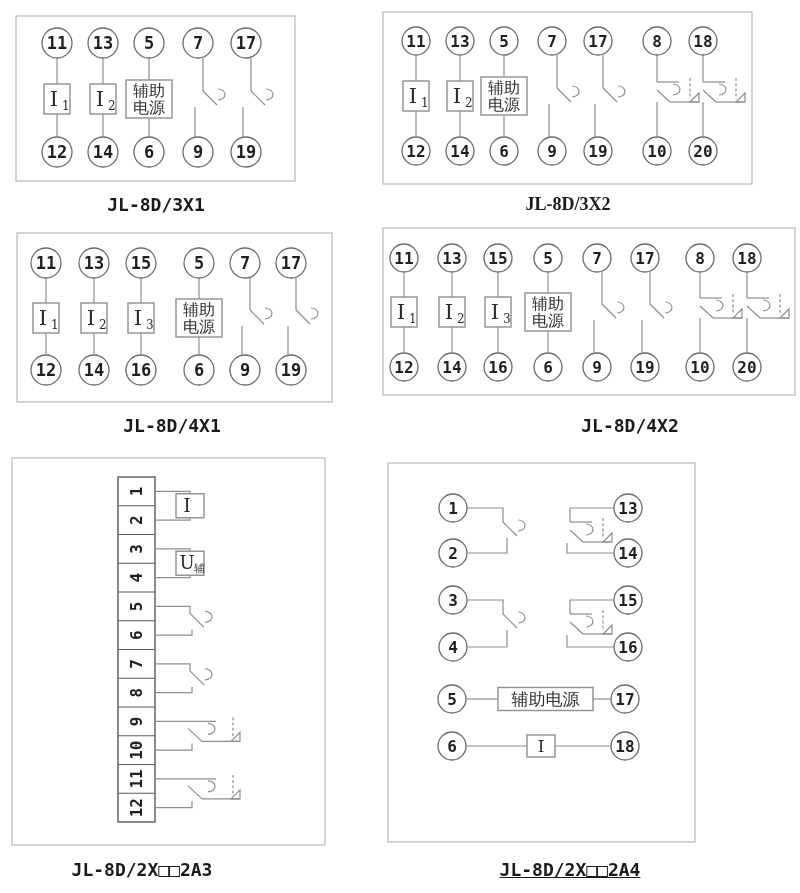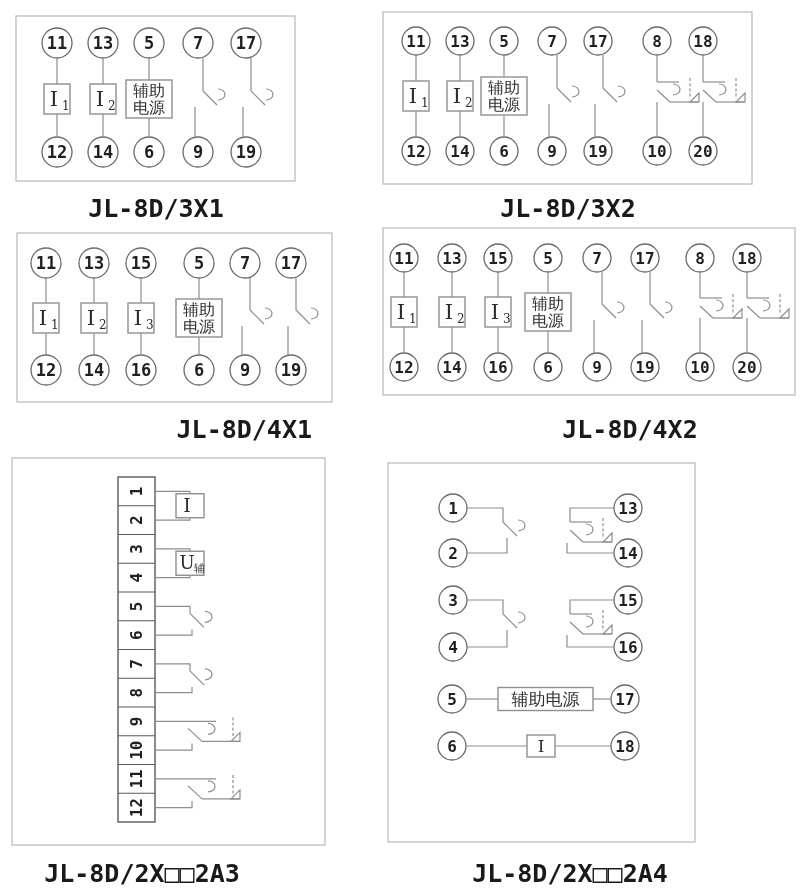--- a/index.html
+++ b/index.html
@@ -1,19 +1,19 @@
 <!DOCTYPE html>
 <html><head>
 <meta charset="utf-8">
 <style>
   html,body{margin:0;padding:0;background:#ffffff;}
   body{width:800px;height:893px;position:relative;font-family:"DejaVu Sans Mono",monospace;}
   #diagram{position:absolute;left:0;top:0;}
   .caption{position:absolute;width:280px;text-align:center;font-family:"DejaVu Sans Mono",monospace;
-           font-size:25px;font-weight:bold;color:#1a1a1a;letter-spacing:0px;white-space:nowrap;}
+           font-size:18px;font-weight:bold;color:#1a1a1a;letter-spacing:0px;white-space:nowrap;}
   svg .wire{stroke:#8e8e8e;stroke-width:1.2;fill:none;}
   svg .dashline{stroke:#8e8e8e;stroke-width:1.2;fill:none;stroke-dasharray:3 2.2;}
   svg .term{stroke:#6a6a6a;stroke-width:1.3;fill:#ffffff;}
   svg .pborder{stroke:#bdbdbd;stroke-width:1.3;fill:none;}
   svg .ebox{stroke:#8f8f8f;stroke-width:1.4;fill:#ffffff;}
   svg .strip{stroke:#5a5a5a;stroke-width:1.4;fill:#ffffff;}
   svg .stripline{stroke:#5a5a5a;stroke-width:1.2;}
   svg text{fill:#1f1f1f;}
   svg .num{font-family:"DejaVu Sans Mono",monospace;font-weight:bold;}
   svg .serif{font-family:"DejaVu Serif","Liberation Serif",serif;fill:#2a2a2a;}
@@ -588,17 +588,17 @@
       <line x1="466" y1="746" x2="527" y2="746" class="wire"></line>
       <g>
         <rect x="527" y="735" width="28" height="22" class="ebox"></rect>
         <text x="541" y="752" class="serif" font-size="17" text-anchor="middle">I</text>
       </g>
       <line x1="555" y1="746" x2="611" y2="746" class="wire"></line>
     </g>
   </svg>
 
 <div class="caption" style="left:16px;top:194px;">JL-8D/3X1</div>
-<div class="caption" style="left:428px;top:194px;">JL-8D/3X2</div>
-<div class="caption" style="left:32px;top:415px;text-align:right;">JL-8D/4X1</div>
+<div class="caption" style="left:428px;top:194px;font-family:Liberation Serif, serif;">JL-8D/3X2</div>
+<div class="caption" style="left:32px;top:415px;">JL-8D/4X1</div>
 <div class="caption" style="left:490px;top:415px;">JL-8D/4X2</div>
 <div class="caption" style="left:2px;top:859px;">JL-8D/2X□□2A3</div>
-<div class="caption" style="left:430px;top:859px;">JL-8D/2X□□2A4</div>
+<div class="caption" style="left:430px;top:859px;text-decoration:underline;">JL-8D/2X□□2A4</div>
 
 </body></html>

